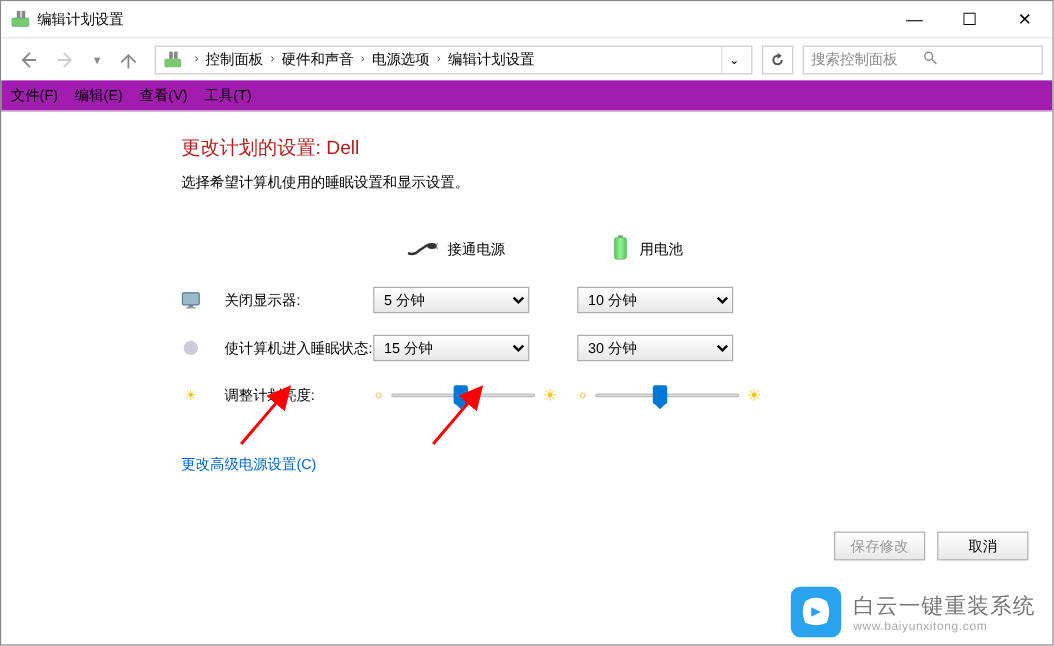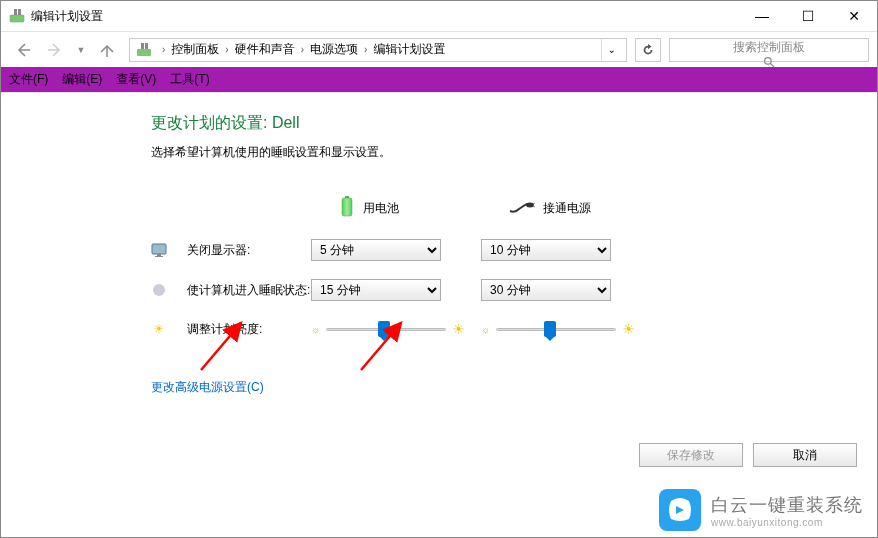--- a/index.html
+++ b/index.html
@@ -11,43 +11,43 @@
     .titlebar-btn { width: 46px; height: 30px; display: flex; align-items: center; justify-content: center; font-size: 14px; color:#000;}
     .navbar { height: 36px; display: flex; align-items: center; padding: 0 8px; gap:4px; border-top:1px solid #e5e5e5; background:#fff;}
     .nav-btn { width: 28px; height: 28px; display:flex; align-items:center; justify-content:center; color:#888;}
     .breadcrumb { flex: 1; height: 24px; border: 1px solid #ccc; background:#fff; display:flex; align-items:center; padding:0 4px; font-size:12px; margin:0 4px; gap:0;}
     .bc-icon{width:20px;height:20px;display:inline-flex;align-items:center;justify-content:center;margin-right:4px;}
     .bc-sep{color:#555;padding:0 4px;font-size:10px;}
     .bc-item{padding:0 2px;}
     .bc-spacer{flex:1;}
     .bc-drop{padding:0 6px;font-size:10px;border-left:1px solid #ddd;height:100%;display:flex;align-items:center;}
     .refresh-btn{width:26px;height:24px;border:1px solid #ccc;display:flex;align-items:center;justify-content:center;font-size:13px;}
-    .search-box { width: 200px; height: 24px; border: 1px solid #ccc; display:flex; align-items:center; padding:0 6px; margin-left:4px; font-size:12px; color:#888;flex-direction:column;}
+    .search-box { width: 200px; height: 24px; border: 1px solid #ccc; display:flex; align-items:center; padding:0 6px; margin-left:4px; font-size:12px; color:#888;}
     .search-box span{flex:1;}
     .search-box .sicon{color:#555;}
     .menubar { height: 26px; display: flex; align-items: center; padding: 0 8px; gap: 14px; font-size: 12px; border-bottom:1px solid #e5e5e5; background:#a21caf;}
     .content { padding: 20px 50px 20px 150px; font-size: 12px; position:relative;}
-    .page-title { color: #15803d; font-size: 16px; font-weight:normal; margin-bottom: 10px; }
+    .page-title { color: #b91c1c; font-size: 16px; font-weight:normal; margin-bottom: 10px; }
     .page-subtitle { font-size: 12px; margin-bottom: 35px; }
     .power-grid { display: grid; grid-template-columns: 160px 170px 170px; row-gap: 18px; align-items:center;}
     .power-grid .head{display:flex;align-items:center;gap:8px;justify-content:flex-start;padding-left:28px;}
     .row-label { display:flex; align-items:center; gap:20px;}
     .row-label .licon{width:16px;height:16px;display:inline-flex;align-items:center;justify-content:center;}
     select.combo { width: 130px; height: 22px; border:1px solid #adadad; background:linear-gradient(#fff,#e8e8e8); font-size:12px; padding:0 4px;}
     .slider-cell{display:flex;align-items:center;gap:6px;}
     .slider-cell .sun-small{color:#d4a017;font-size:10px;}
     .slider-cell .sun-big{color:#f5c518;font-size:14px;}
     .slider{position:relative;width:120px;height:20px;}
     .slider-track{position:absolute;top:9px;left:0;right:0;height:3px;background:#ddd;border:1px solid #bbb;border-radius:2px;}
     .slider-thumb{position:absolute;top:2px;width:12px;height:16px;background:#0078d7;border-radius:2px;transform:translateX(-50%);}
     .thumb-inner{position:absolute;top:14px;left:50%;transform:translateX(-50%);width:0;height:0;border-left:6px solid transparent;border-right:6px solid transparent;border-top:6px solid #0078d7;}
     .links { margin-top: 40px; display:flex; flex-direction:column; gap:14px;}
     .links a { color: #0066cc; text-decoration: none; font-size:12px;}
     .buttons { position:absolute; right:20px; bottom:70px; display:flex; gap:10px;}
-    .buttons button{width:104px;height:24px;font-size:12px;border:1px solid #adadad;background:linear-gradient(#fff,#e8e8e8);}
+    .buttons button{width:76px;height:24px;font-size:12px;border:1px solid #adadad;background:linear-gradient(#fff,#e8e8e8);}
     .buttons button:disabled{color:#999;}
     .watermark{position:absolute;right:14px;bottom:6px;display:flex;align-items:center;gap:10px;}
     .wm-badge{width:42px;height:42px;background:#2aa3ef;border-radius:8px;display:flex;align-items:center;justify-content:center;}
     .wm-text{display:flex;flex-direction:column;color:#888;}
     .wm-text .line1{font-size:18px;letter-spacing:1px;color:#777;}
     .wm-text .line2{font-size:10px;color:#aaa;letter-spacing:0.5px;}
     .arrow{position:absolute;pointer-events:none;}
     .arrow svg{overflow:visible;}
   </style>
 </head>
@@ -130,46 +130,46 @@
   <span>查看(V)</span>
   <span>工具(T)</span>
 </div>
 
 <div class="content">
   <div class="page-title">更改计划的设置: Dell</div>
   <div class="page-subtitle">选择希望计算机使用的睡眠设置和显示设置。</div>
 
   <div class="power-grid">
     <div></div>
+    <div class="head">
+      <span>
+        <svg width="26" height="14" viewBox="0 0 26 14">
+            <path d="M1 11 Q6 13 10 9 L16 5 Q19 3 22 5" stroke="#333" stroke-width="2" fill="none"></path>
+            <ellipse cx="21" cy="5" rx="4" ry="2.5" fill="#333"></ellipse>
+            <path d="M24 4 L26 3 M24 6 L26 7" stroke="#888" stroke-width="1"></path>
+          </svg>
+      </span>
+      <span>接通电源</span>
+    </div>
     <div class="head">
       <span>
         <svg width="16" height="22" viewBox="0 0 16 22">
             <rect x="6" y="0" width="4" height="2" fill="#6a6"></rect>
             <rect x="3" y="2" width="10" height="18" rx="2" fill="url(#bg1)" stroke="#4a4" stroke-width="0.5"></rect>
             <defs>
               <linearGradient id="bg1" x1="0" y1="0" x2="1" y2="0">
                 <stop offset="0" stop-color="#5c5"></stop>
                 <stop offset="0.5" stop-color="#9e9"></stop>
                 <stop offset="1" stop-color="#5c5"></stop>
               </linearGradient>
             </defs>
           </svg>
       </span>
       <span>用电池</span>
     </div>
-    <div class="head">
-      <span>
-        <svg width="26" height="14" viewBox="0 0 26 14">
-            <path d="M1 11 Q6 13 10 9 L16 5 Q19 3 22 5" stroke="#333" stroke-width="2" fill="none"></path>
-            <ellipse cx="21" cy="5" rx="4" ry="2.5" fill="#333"></ellipse>
-            <path d="M24 4 L26 3 M24 6 L26 7" stroke="#888" stroke-width="1"></path>
-          </svg>
-      </span>
-      <span>接通电源</span>
-    </div>
 
     <div class="row-label">
       <span class="licon">
         <svg width="16" height="16" viewBox="0 0 16 16">
             <rect x="1" y="2" width="14" height="10" rx="1" fill="#9bc" stroke="#579"></rect>
             <rect x="6" y="12" width="4" height="2" fill="#888"></rect>
             <rect x="4" y="14" width="8" height="1" fill="#888"></rect>
           </svg>
       </span>
       <span>关闭显示器:</span>

